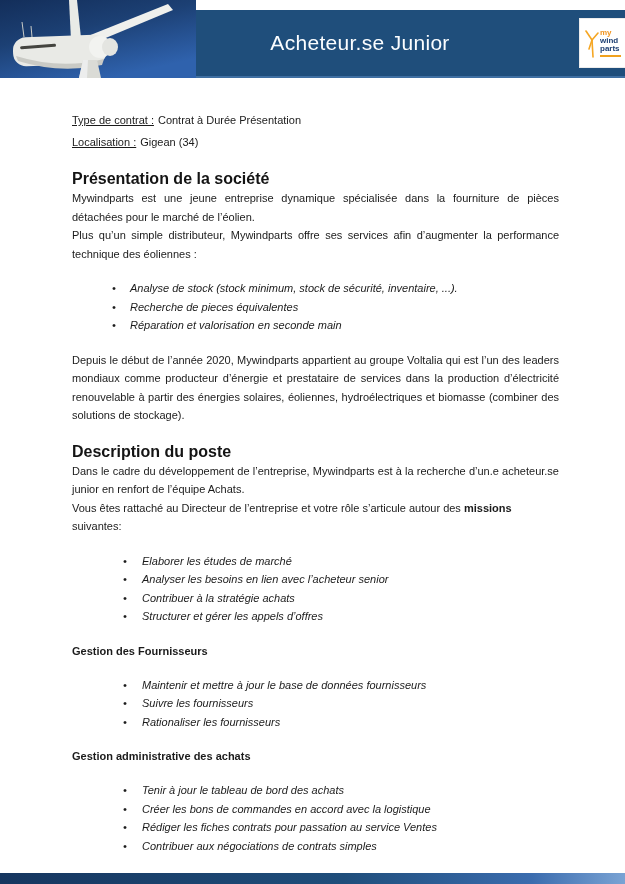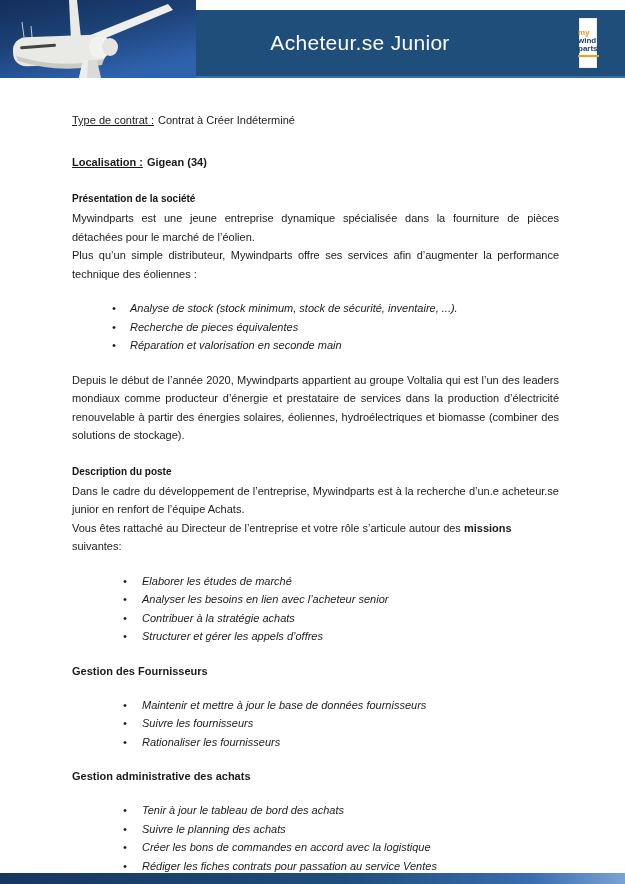--- a/index.html
+++ b/index.html
@@ -12,40 +12,40 @@
     position:absolute;left:0;top:10px;width:625px;height:66px;
     background:#1f4e7b;border-bottom:2px solid #3f6fa2;
   }
   .header-photo{position:absolute;left:0;top:0;width:196px;height:78px;}
   .header-title{
     position:absolute;left:95px;top:10px;width:530px;height:80px;
     line-height:66px;text-align:center;color:#fbfdff;font-size:21px;
     letter-spacing:.3px;font-weight:400;
   }
   .logo-box{
-    position:absolute;left:579px;top:18px;width:18px;height:50px;
+    position:absolute;left:579px;top:18px;width:47px;height:50px;
     background:#ffffff;border:1px solid #ececec;box-sizing:border-box;
     display:flex;align-items:center;justify-content:center;gap:1px;
   }
   .logo-text{display:flex;flex-direction:column;line-height:8px;font-weight:bold;font-size:8px;}
   .logo-my{color:#f0941f;}
   .logo-wind,.logo-parts{color:#1d3f72;}
   .logo-tagline{width:21px;height:2px;background:#f0a11e;margin-top:2px;}
   
   .content{
     position:absolute;top:0;left:0;width:625px;box-sizing:border-box;
     padding:111px 66px 0 72px;font-size:11px;line-height:19px;
   }
   .content p{margin:0;}
   .meta-line{line-height:19px;}
-  .meta-line + .meta-line{margin-top:23px;font-weight:bold;}
+  .meta-line + .meta-line{margin-top:3px;}
   .u{text-decoration:underline;}
   .meta-value{margin-left:4px;}
   h1{
-    margin:0;font-size:10px;line-height:20px;font-weight:bold;color:#141414;
+    margin:0;font-size:16px;line-height:20px;font-weight:bold;color:#141414;
   }
   .h-pres{margin-top:17px;}
   .h-desc{margin-top:17px;}
   .para{line-height:18.5px;text-align:justify;}
   .p1{margin-top:16px;}
   .p2{margin-top:7px;}
   .p3{margin-top:-4px;}
   .p-dans{margin-top:21px;}
   .p-vous{margin-top:6px;text-align:left;}
   .b{font-weight:bold;}
@@ -113,21 +113,21 @@
   <div class="logo-text">
     <span class="logo-my">my</span>
     <span class="logo-wind">wind</span>
     <span class="logo-parts">parts</span>
     <span class="logo-tagline"></span>
   </div>
 </div>
 
 <div class="content">
 
-  <p class="meta-line"><span class="u">Type de contrat :</span><span class="meta-value">Contrat à Créer Indéterminé</span></p>
+  <p class="meta-line"><span class="u">Type de contrat :</span><span class="meta-value">Contrat à Durée Présentation</span></p>
 
   <p class="meta-line"><span class="u">Localisation :</span><span class="meta-value">Gigean (34)</span></p>
 
   <h1 class="h-pres">Présentation de la société</h1>
 
   <p class="para p1">Mywindparts est une jeune entreprise dynamique spécialisée dans la fourniture de pièces détachées pour le marché de l’éolien.</p>
 
   <p class="para p2">Plus qu’un simple distributeur, Mywindparts offre ses services afin d’augmenter la performance technique des éoliennes :</p>
 
   <ul class="ul-top">
@@ -154,21 +154,20 @@
   <p class="group-title gt-2">Gestion des Fournisseurs</p>
   <ul class="ul-group">
     <li>Maintenir et mettre à jour le base de données fournisseurs</li>
     <li>Suivre les fournisseurs</li>
     <li>Rationaliser les fournisseurs</li>
   </ul>
 
   <p class="group-title gt-3">Gestion administrative des achats</p>
   <ul class="ul-group">
     <li>Tenir à jour le tableau de bord des achats</li>
-    <li>Suivre le planning des achats</li>
     <li>Créer les bons de commandes en accord avec la logistique</li>
     <li>Rédiger les fiches contrats pour passation au service Ventes</li>
     <li>Contribuer aux négociations de contrats simples</li>
   </ul>
 
 </div>
 
 <div class="footer-bar"></div>
 
 </body></html>

